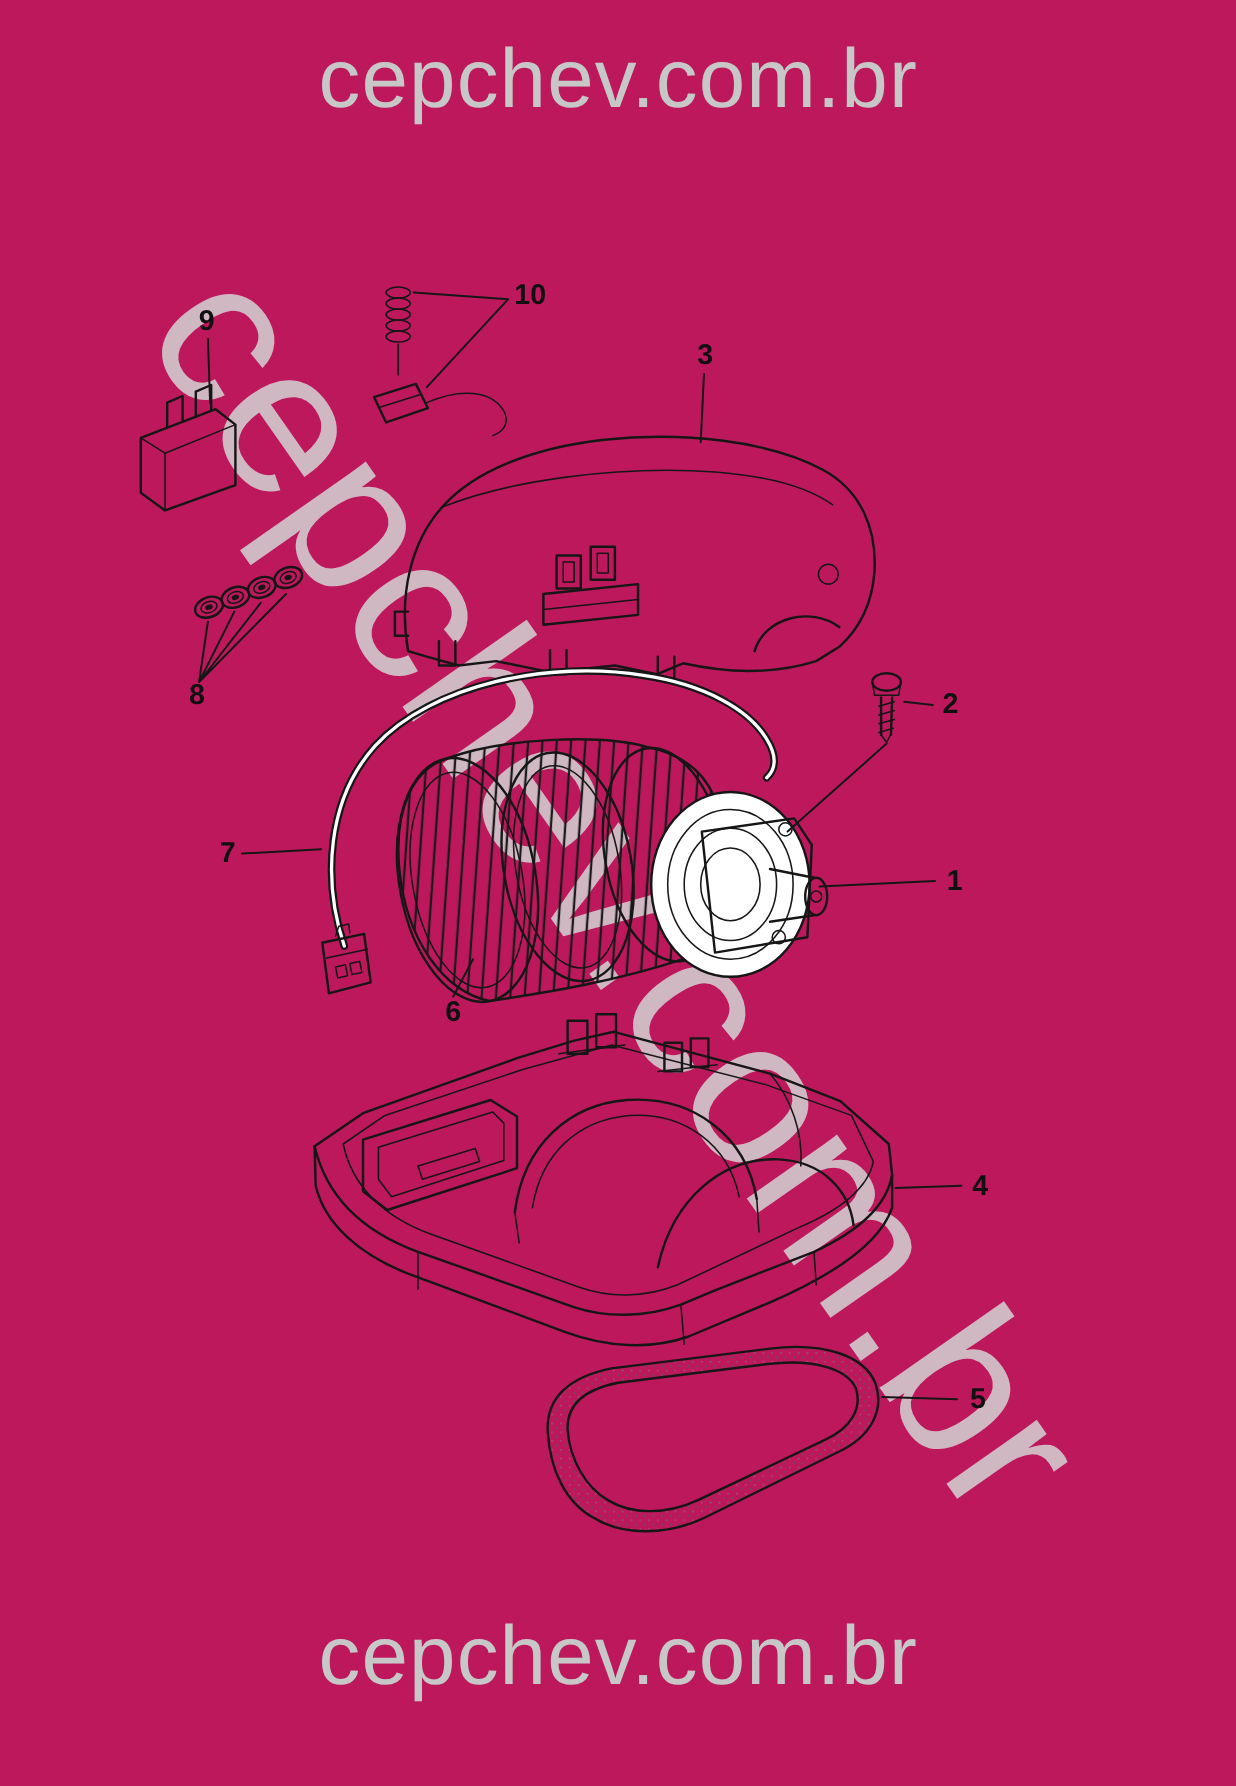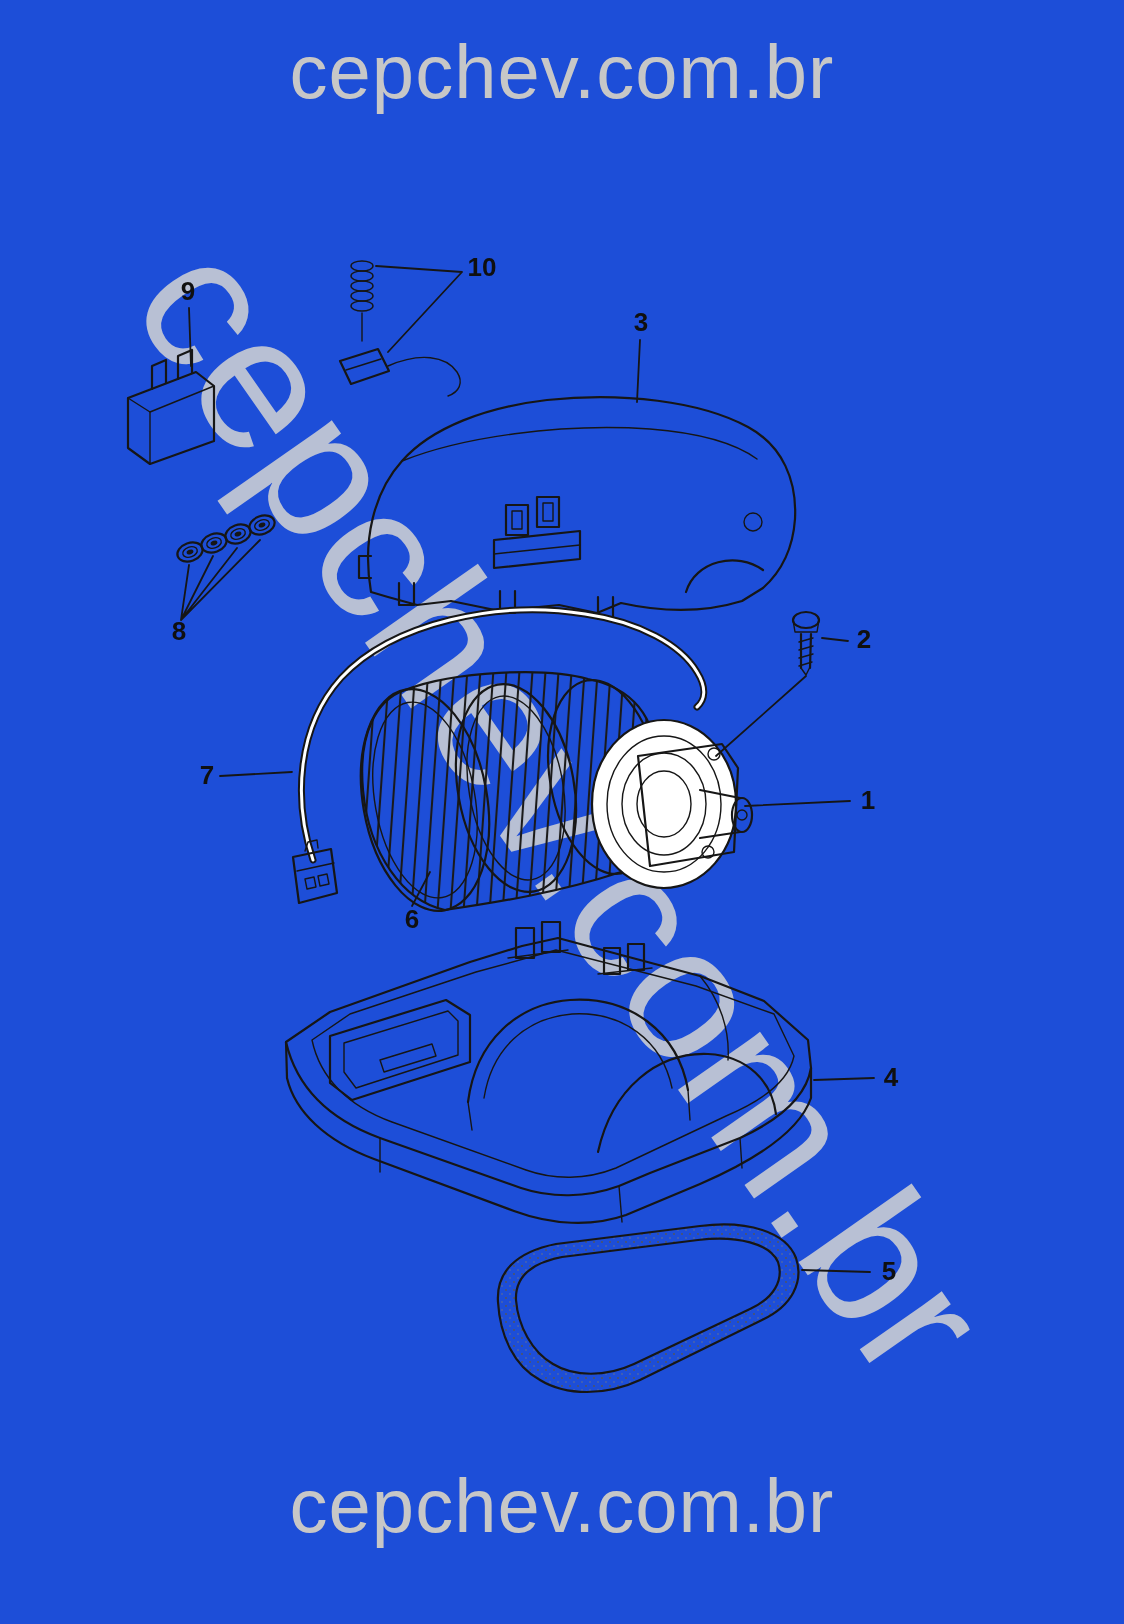--- a/index.html
+++ b/index.html
@@ -1,18 +1,18 @@
 <!DOCTYPE html>
 <html><head>
 <meta charset="utf-8">
 <style>
   html,body { margin:0; padding:0; background:#ffffff; }
   .page {
     position:relative; width:1124px; height:1624px;
-    background:#1d4ed8; overflow:hidden;
+    background:#be185d; overflow:hidden;
     font-family:"Liberation Sans", sans-serif;
   }
   .wm-top, .wm-bottom {
     position:absolute; left:0; width:100%;
     text-align:center; font-size:76px; color:#c7c7c7;
     letter-spacing:1px; user-select:none;
   }
   .wm-top { top:28px; }
   .wm-bottom { top:1462px; }
   .wm-diag {

